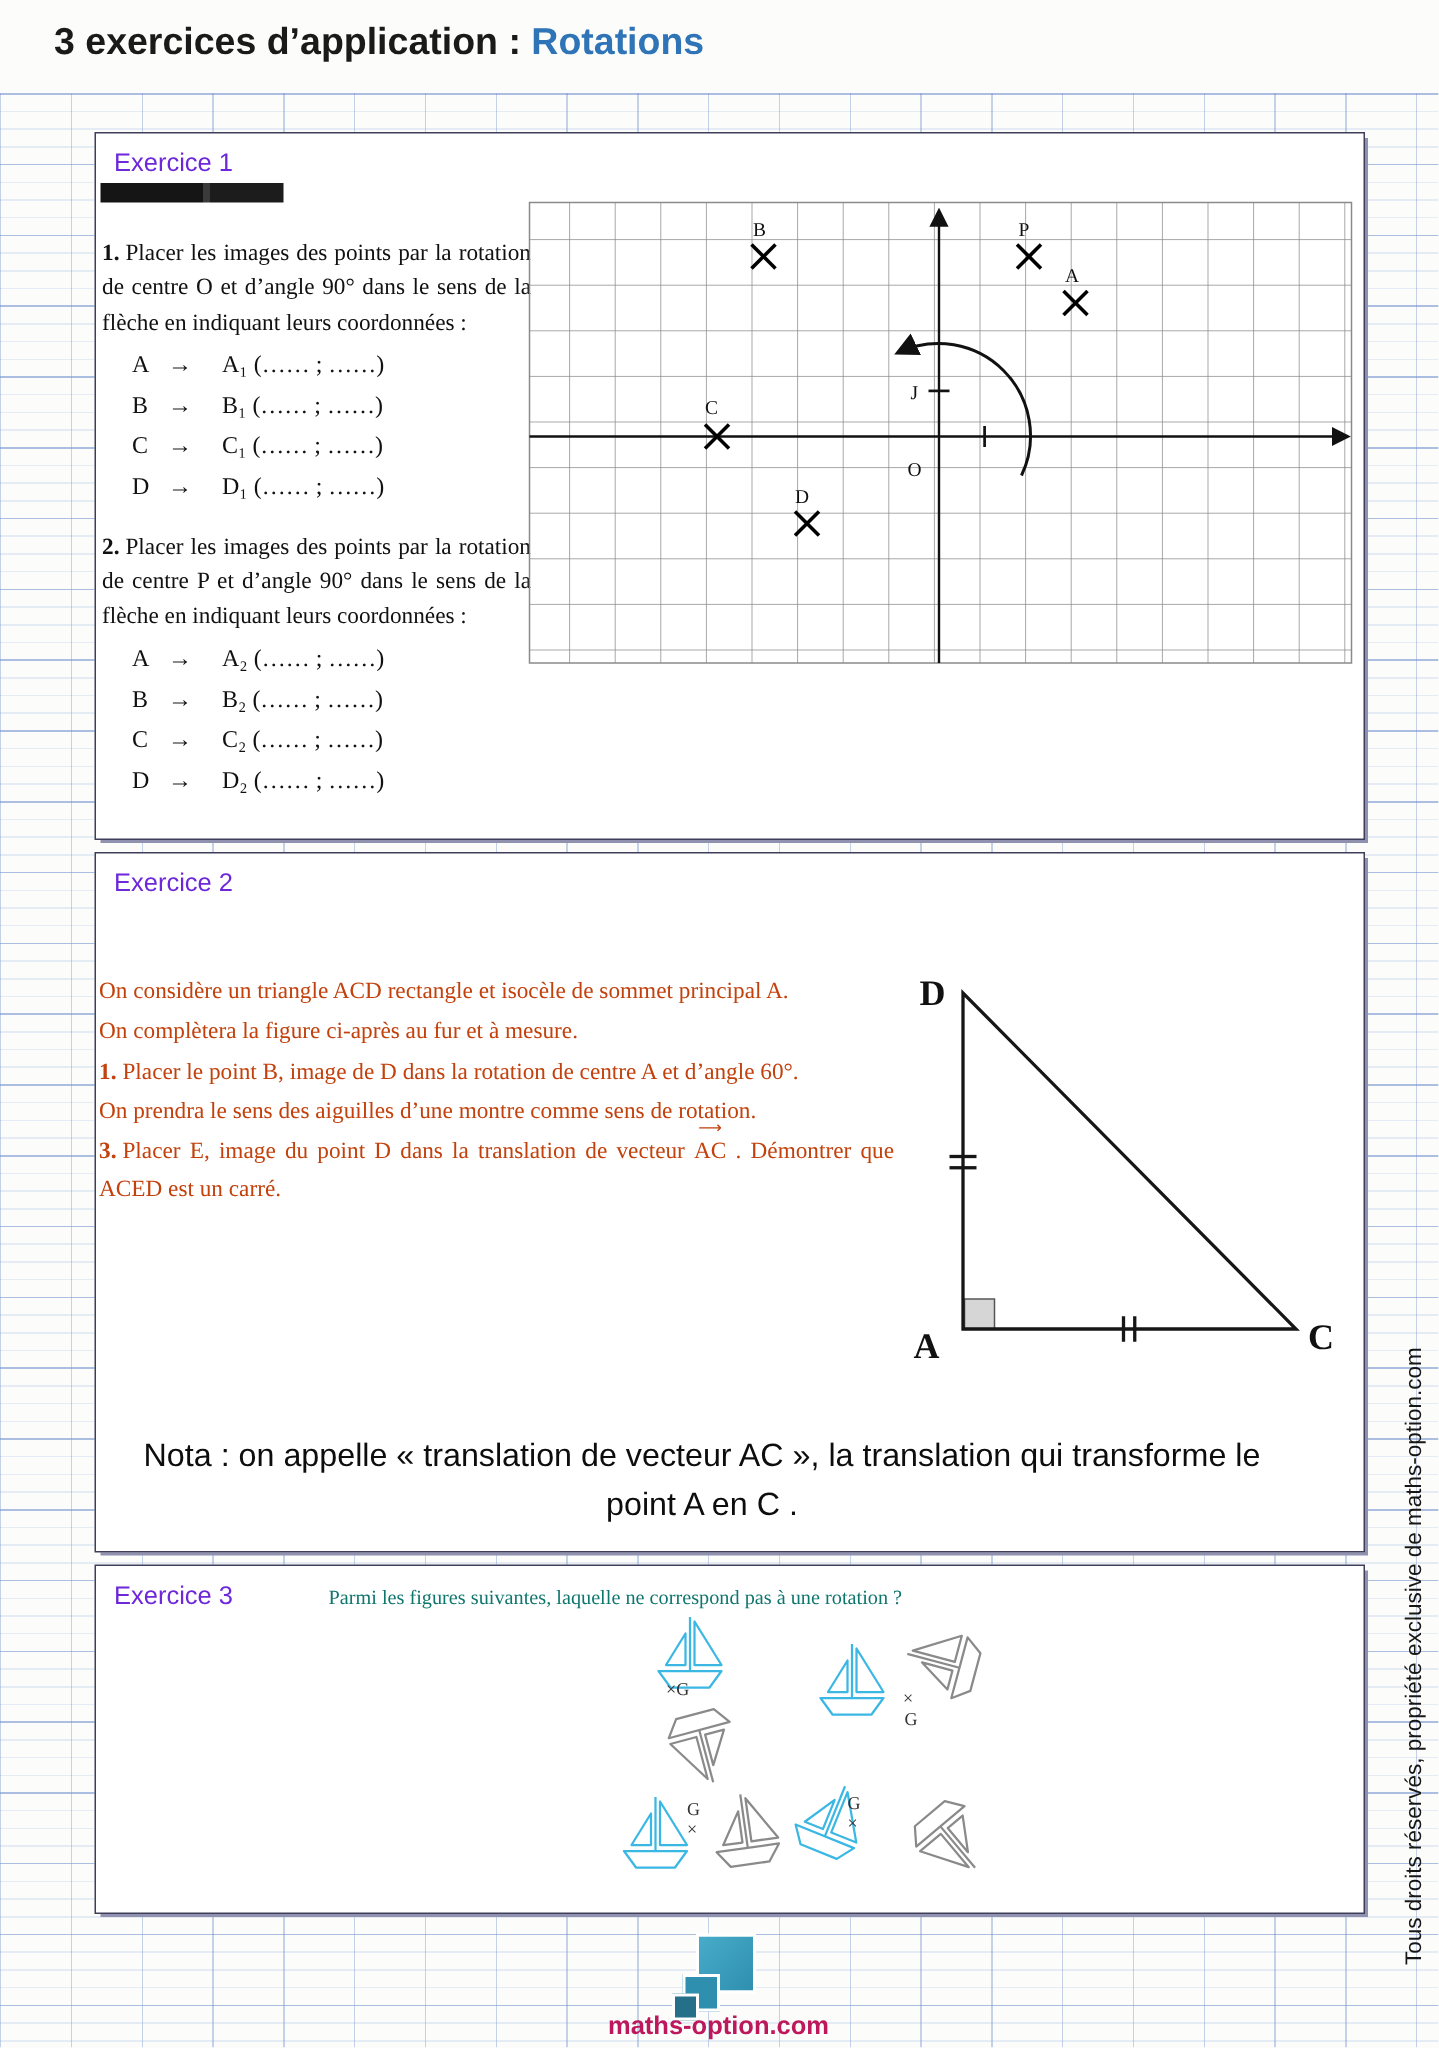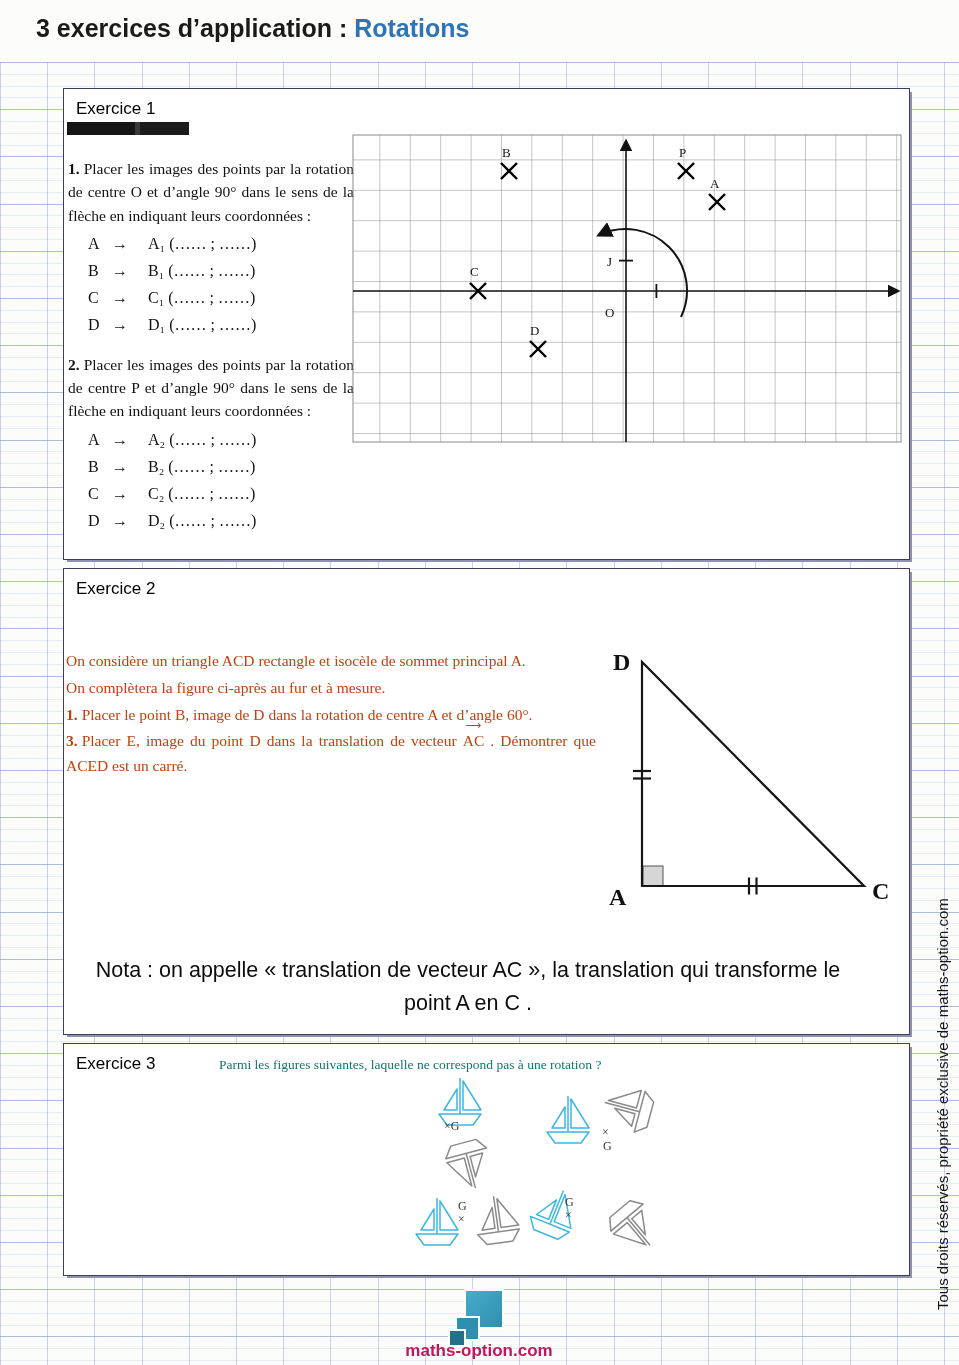--- a/index.html
+++ b/index.html
@@ -28,21 +28,21 @@
   .exercise-box {
     position:absolute; background:#fff; z-index:2;
     border:1.5px solid #3e3e5a;
     box-shadow:3px 3px 0 -1px #9090b0;
   }
   #ex1-box { left:63px; top:88px;  width:845px; height:470px; }
   #ex2-box { left:63px; top:568px; width:845px; height:465px; }
   #ex3-box { left:63px; top:1043px; width:845px; height:231px; }
   .ex-label {
     position:absolute; left:12px; top:10px;
-    font-size:17px; color:#000000; font-family:"Liberation Sans", sans-serif;
+    font-size:17px; color:#6d28d9; font-family:"Liberation Sans", sans-serif;
   }
   
   .scan-bar {
     position:absolute; left:3px; top:33px; width:122px; height:13px;
     background:linear-gradient(90deg,#151515 0 56%, #3a3a3a 56% 60%, #1c1c1c 60% 100%);
   }
   #ex1-text {
     position:absolute; left:4px; top:52px; width:286px;
     font-family:"Liberation Serif", serif; font-size:15.5px; line-height:1.5;
     text-align:justify; color:#111;
@@ -200,20 +200,21 @@
   </svg>
 </div>
 
 <div id="ex2-box" class="exercise-box">
   <div class="ex-label">Exercice 2</div>
 
   <div id="ex2-text">
     <p>On considère un triangle ACD rectangle et isocèle de sommet principal A.</p>
     <p>On complètera la figure ci-après au fur et à mesure.</p>
     <p><span class="num">1.</span><span>Placer le point B, image de D dans la rotation de centre A et d’angle 60°.</span></p>
+    <p>On prendra le sens des aiguilles d’une montre comme sens de rotation.</p>
     <p><span class="num">3.</span><span>Placer E, image du point D dans la translation de vecteur </span><span class="vec"><span class="vec-arrow">⟶</span><span>AC</span></span><span> . Démontrer que ACED est un carré.</span></p>
   </div>
 
   <svg id="ex2-fig" width="300" height="290" viewBox="0 0 300 290">
     <rect x="39" y="242" width="20" height="20" fill="#d6d6d6" stroke="#555" stroke-width="1"></rect>
     <path d="M 38 38 L 38 262 L 260 262 Z" fill="none" stroke="#161616" stroke-width="2.2"></path>
     <g stroke="#161616" stroke-width="2.2">
       <line x1="29" y1="147" x2="47" y2="147"></line>
         <line x1="29" y1="154.5" x2="47" y2="154.5"></line>
     </g>

